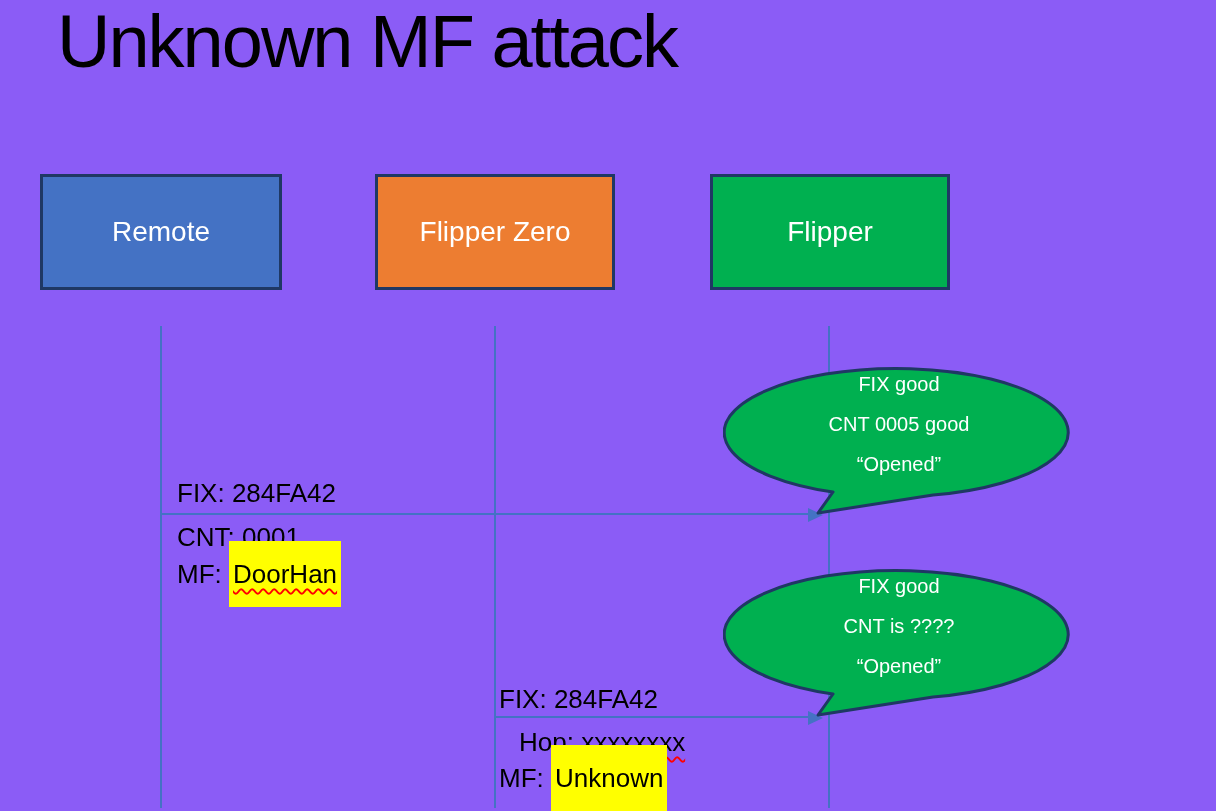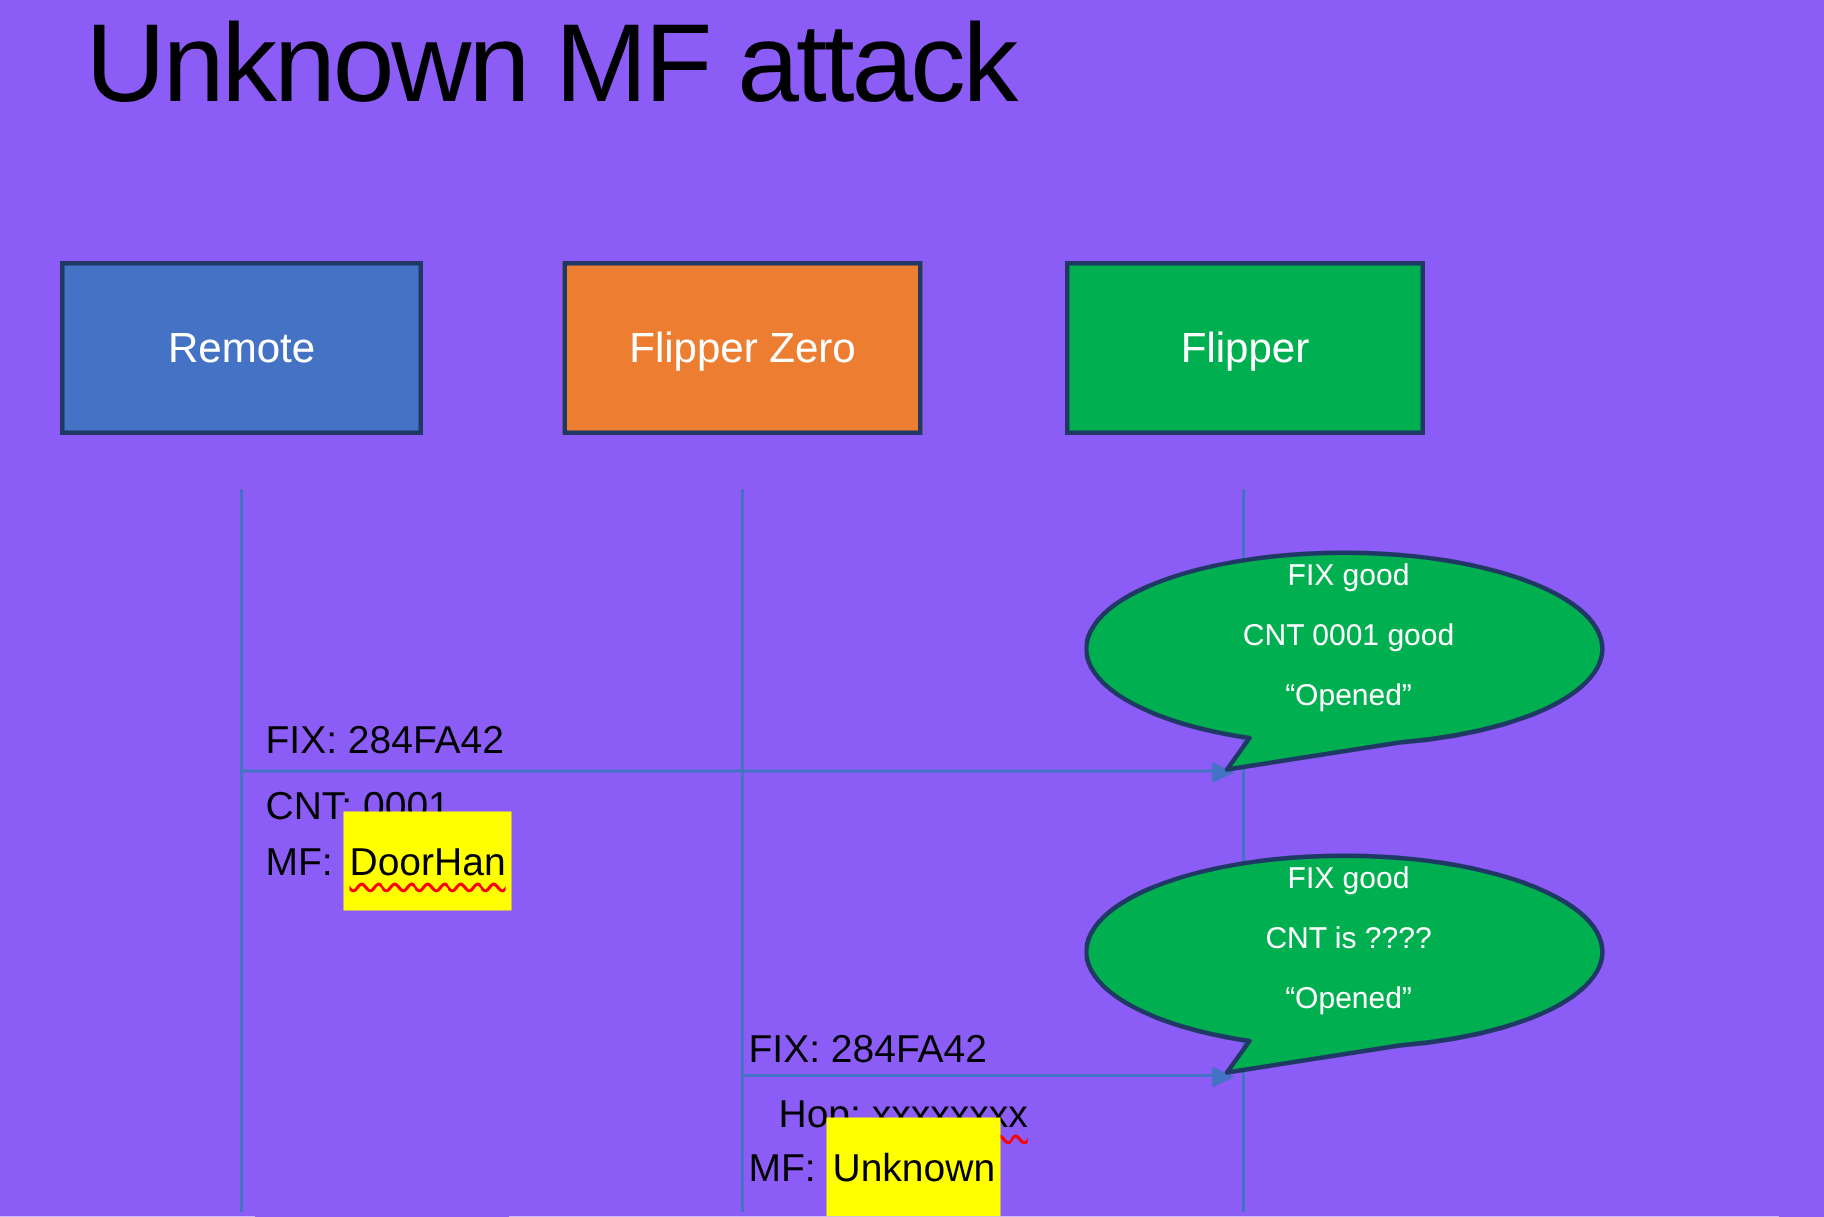--- a/index.html
+++ b/index.html
@@ -83,21 +83,21 @@
   <div class="arrowhead a1"></div>
   <div class="msg-line m2"></div>
   <div class="arrowhead a2"></div>
 
   <div class="callout c1">
     <svg width="352" height="152" viewBox="0 0 352 152">
       <path d="M95 149 L110 128 A172 64 0 1 1 210 131 Z" fill="#00B050" stroke="#1F3864" stroke-width="3" stroke-linejoin="round"></path>
     </svg>
     <div class="callout-text">
       <div>FIX good</div>
-      <div>CNT 0001 good</div>
+      <div>CNT 0005 good</div>
       <div>“Opened”</div>
     </div>
   </div>
 
   <div class="callout c2">
     <svg width="352" height="152" viewBox="0 0 352 152">
       <path d="M95 149 L110 128 A172 64 0 1 1 210 131 Z" fill="#00B050" stroke="#1F3864" stroke-width="3" stroke-linejoin="round"></path>
     </svg>
     <div class="callout-text">
       <div>FIX good</div>

